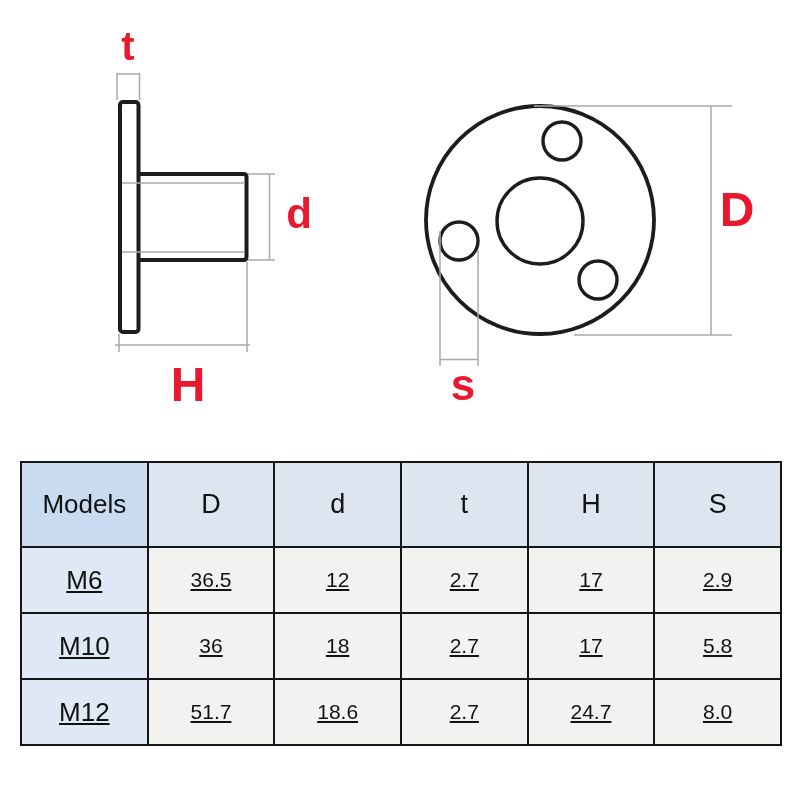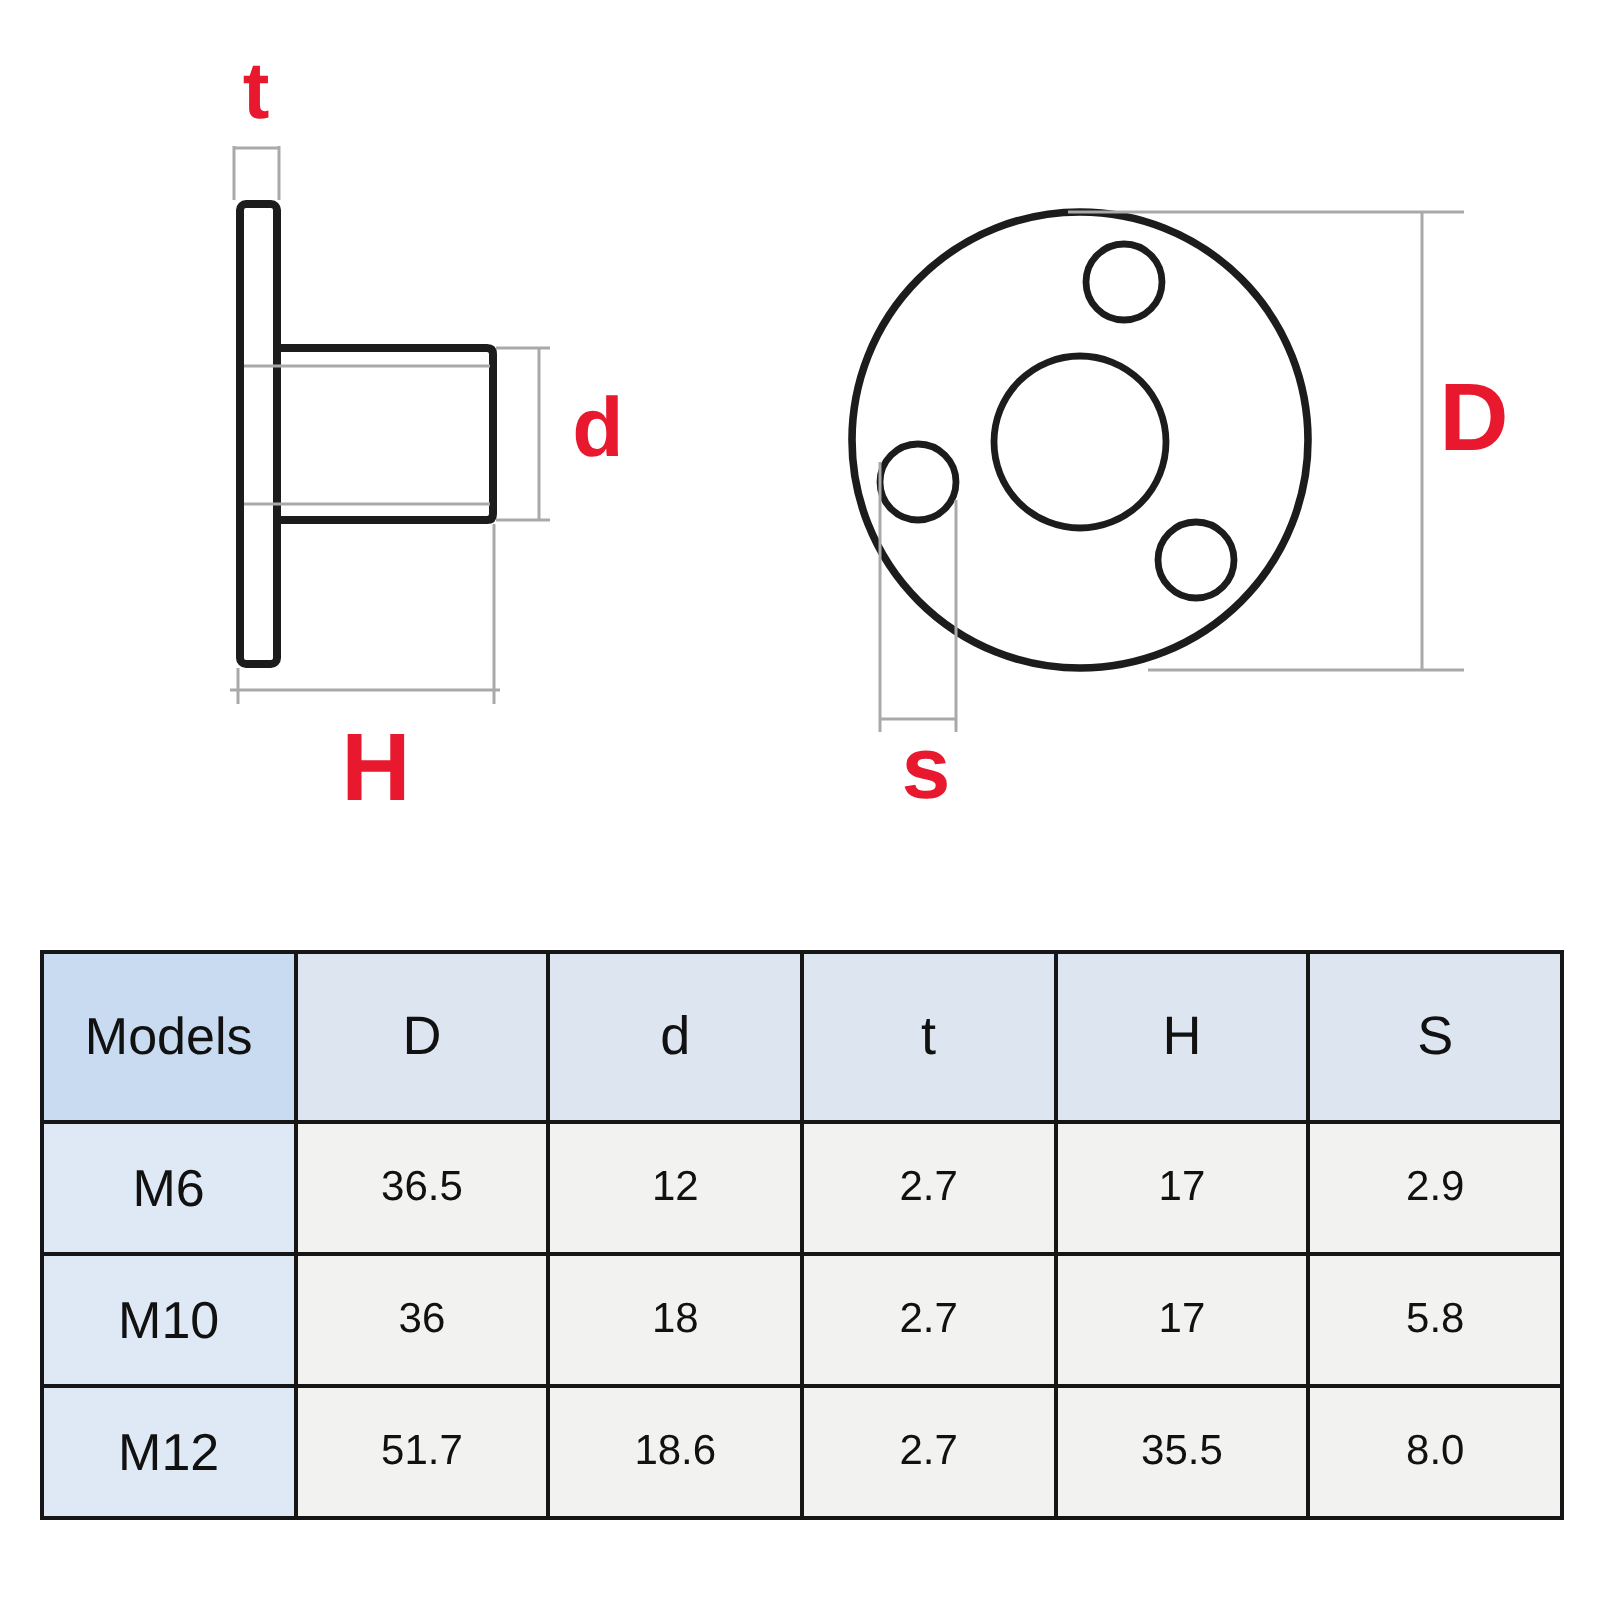--- a/index.html
+++ b/index.html
@@ -13,30 +13,30 @@
   .thick-fill { fill:#ffffff; stroke:var(--line,#1c1c1c); stroke-width:4; stroke-linejoin:round; }
   .circ { fill:none; stroke:var(--line,#1c1c1c); stroke-width:3.4; }
   .thin { fill:none; stroke:var(--dim-line,#a9a9a9); stroke-width:1.5; }
   .dim-label {
     position:absolute; transform:translate(-50%,-50%);
     color:var(--accent,#e8192e); font-weight:bold; line-height:1;
   }
   .fs40 { font-size:40px; } .fs42 { font-size:42px; } .fs44 { font-size:44px; } .fs48 { font-size:48px; }
 
   table.spec {
-    position:absolute; left:20px; top:475px; width:762px; height:285px;
+    position:absolute; left:20px; top:461px; width:762px; height:285px;
     border-collapse:collapse; table-layout:fixed; text-align:center;
     color:#111;
   }
   table.spec th, table.spec td {
     border:2.5px solid var(--table-border,#161616);
     padding:0; vertical-align:middle;
   }
   table.spec thead tr { height:85px; }
-  table.spec tbody tr { height:62px; }
+  table.spec tbody tr { height:62px;text-decoration:underline; }
   th.models-h { background:var(--header-model-bg,#c9dbf1); font-weight:normal; font-size:26px; }
   th.dim-h    { background:var(--header-bg,#dde5f0);       font-weight:normal; font-size:27px; }
   td.model    { background:var(--model-col-bg,#dfe9f6); font-size:26px; }
   td.val      { background:var(--cell-bg,#f2f2f1);      font-size:21px; }
 </style>
 </head>
 <body>
 
 <div class="canvas">
 
@@ -104,18 +104,18 @@
         <td class="val">18</td>
         <td class="val">2.7</td>
         <td class="val">17</td>
         <td class="val">5.8</td>
       </tr>
       <tr>
         <td class="model">M12</td>
         <td class="val">51.7</td>
         <td class="val">18.6</td>
         <td class="val">2.7</td>
-        <td class="val">35.5</td>
+        <td class="val">24.7</td>
         <td class="val">8.0</td>
       </tr>
     </tbody>
   </table>
 </div>
 
 </body></html>

